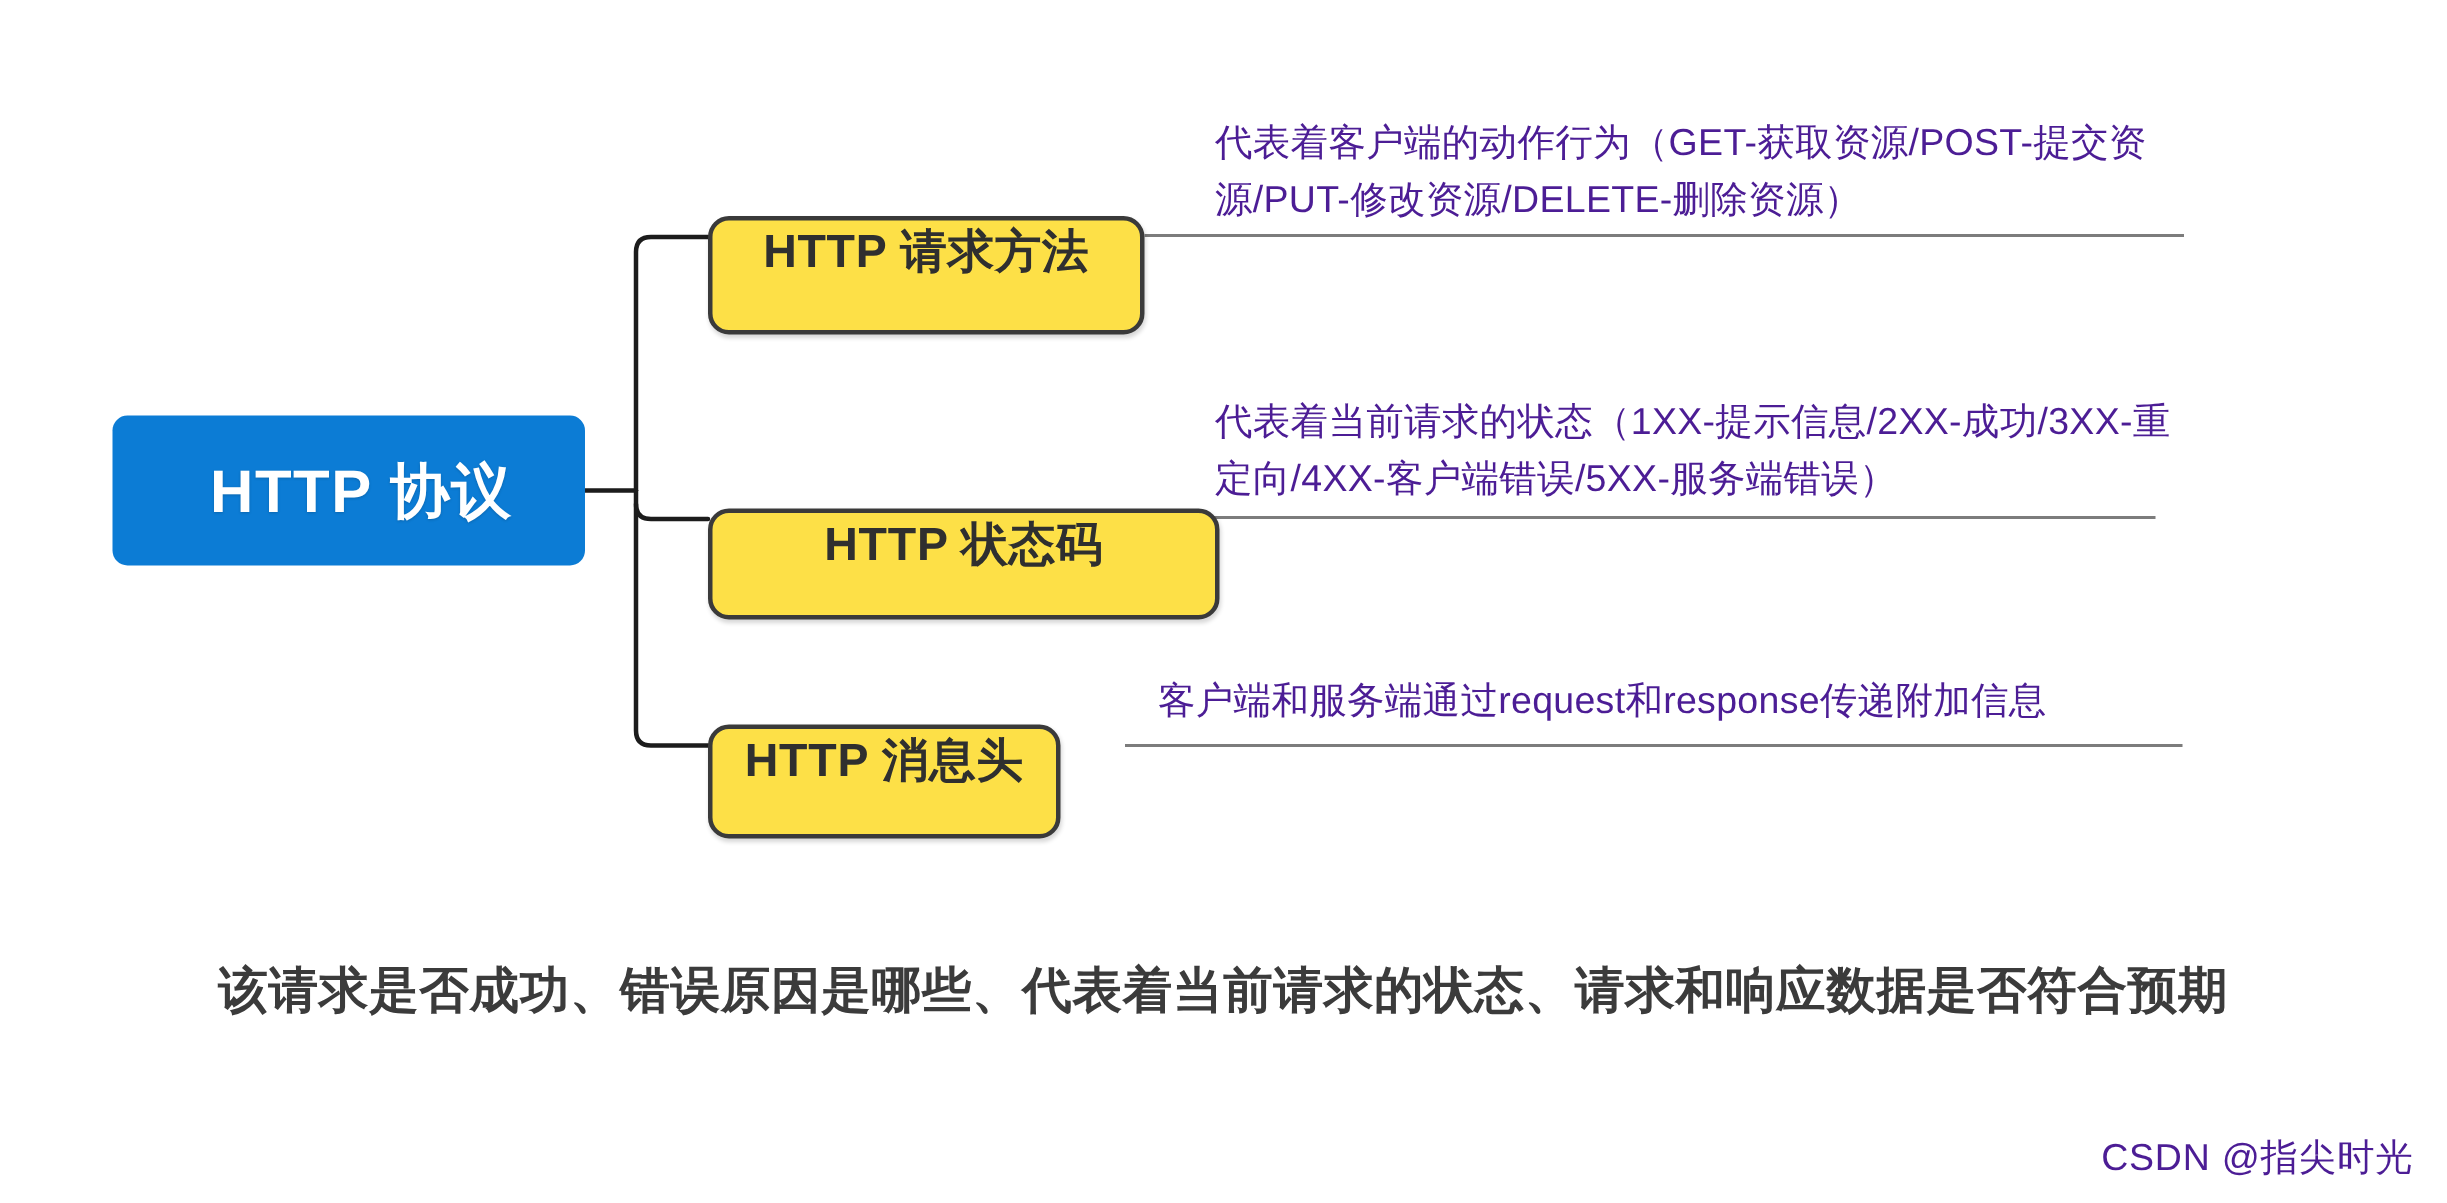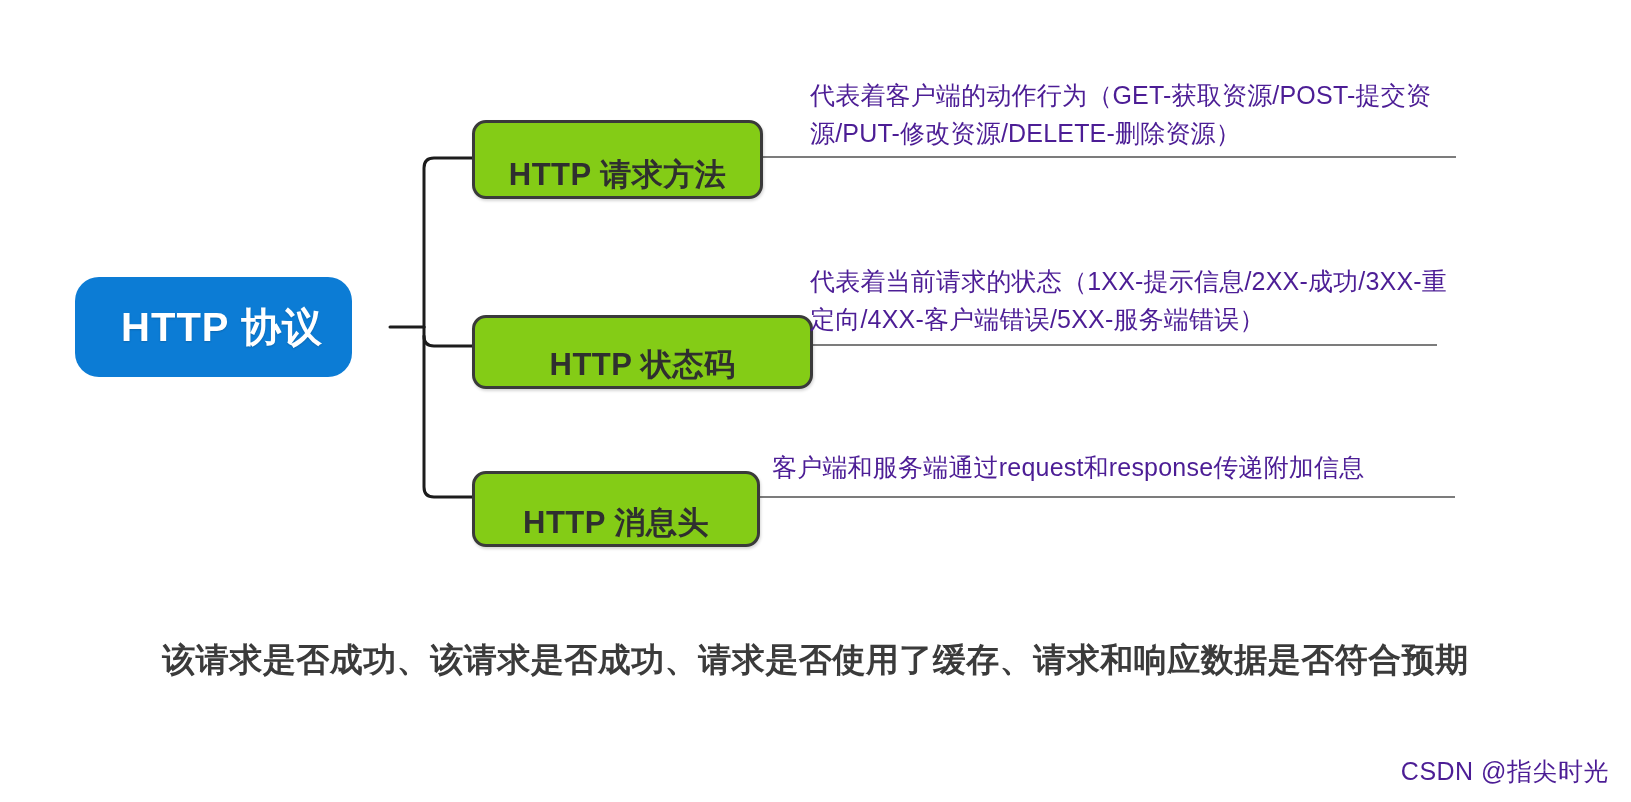--- a/index.html
+++ b/index.html
@@ -27,61 +27,62 @@
     width: 1631px;
     height: 802px;
     pointer-events: none;
   }
 
   
   .root-node {
     position: absolute;
     left: 75px;
     top: 277px;
-    width: 277px;
+    width: 315px;
     height: 100px;
-    border-radius: 24px;
+    border-radius: 10px;
     display: flex;
     align-items: center;
     justify-content: center;
     box-sizing: border-box;
     padding-left: 17px;
   }
   .root-label {
     color: #ffffff;
     font-size: 40px;
     font-weight: bold;
     letter-spacing: 1px;
     white-space: nowrap;
     text-shadow: 0 1px 2px rgba(0,0,0,0.18);
   }
 
   
   .branch-node {
     position: absolute;
-    background: #84cc16;
+    background: #fde047;
     border: 3px solid #3a3a3a;
     border-radius: 14px;
     display: flex;
-    align-items: flex-end;
+    align-items: flex-start;
     justify-content: center;
     box-sizing: border-box;
     box-shadow: 1px 2px 3px rgba(0,0,0,0.16);
+    margin-top: 24px;
   }
   .branch-label {
     color: #2f2f2f;
     font-size: 31px;
     font-weight: bold;
     letter-spacing: 0.5px;
     white-space: nowrap;
   }
 
   #node-method  { left: 472px; top: 120px; width: 291px; height: 79px; }
   #node-status  { left: 472px; top: 315px; width: 341px; height: 74px; }
-  #node-headers { left: 472px; top: 471px; width: 288px; height: 76px; }
+  #node-headers { left: 472px; top: 459px; width: 235px; height: 76px; }
 
   
   .annotation {
     position: absolute;
     color: #4c1d95;
     font-size: 25px;
     line-height: 38px;
     font-weight: normal;
     letter-spacing: 0.2px;
     white-space: pre-line;
@@ -158,17 +159,17 @@
   <div class="branch-node" id="node-status">
     <span class="branch-label">HTTP 状态码</span>
   </div>
   <div class="annotation" id="anno-status">代表着当前请求的状态（1XX-提示信息/2XX-成功/3XX-重定向/4XX-客户端错误/5XX-服务端错误）</div>
 
   <div class="branch-node" id="node-headers">
     <span class="branch-label">HTTP 消息头</span>
   </div>
   <div class="annotation" id="anno-headers">客户端和服务端通过request和response传递附加信息</div>
 
-  <div class="footer-text">该请求是否成功、该请求是否成功、请求是否使用了缓存、请求和响应数据是否符合预期</div>
+  <div class="footer-text">该请求是否成功、错误原因是哪些、代表着当前请求的状态、请求和响应数据是否符合预期</div>
 
   <div class="watermark">CSDN @指尖时光</div>
 
 </div>
 
 </body></html>

